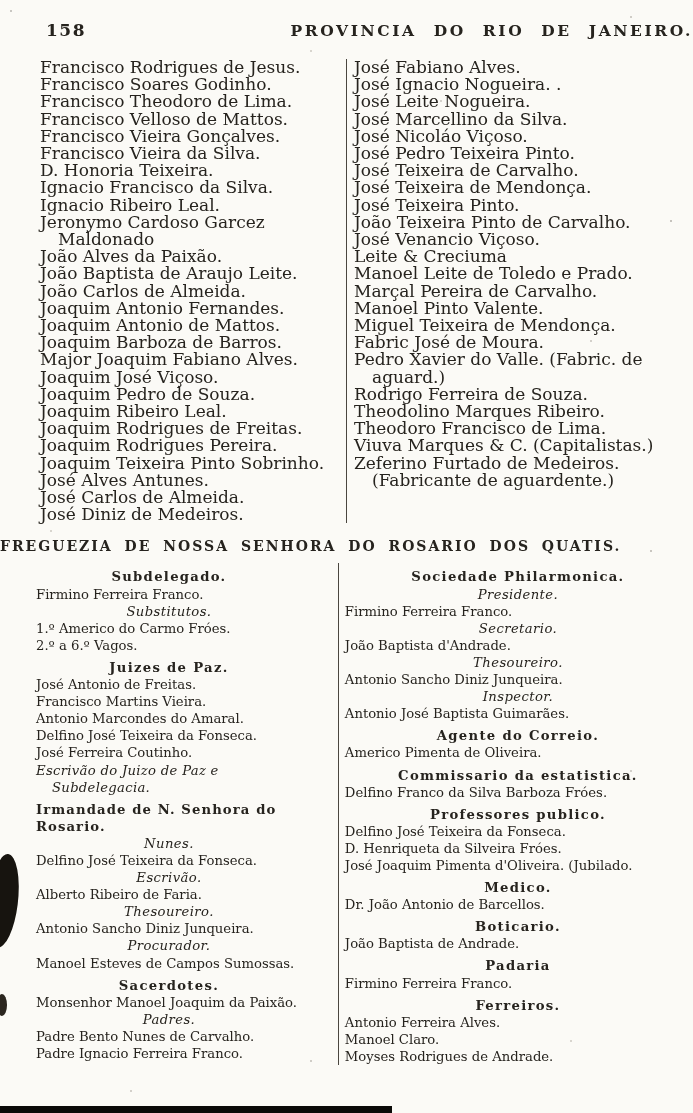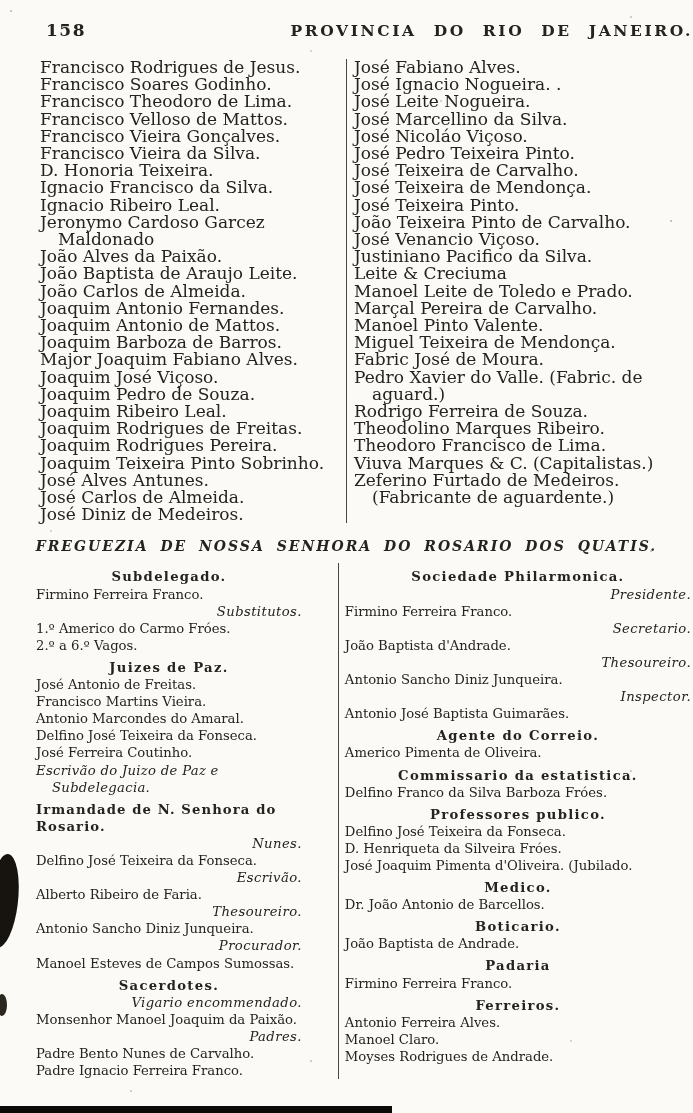--- a/index.html
+++ b/index.html
@@ -20,30 +20,30 @@
   header{position:relative;height:34px;padding-top:21px;}
   .pagenum{position:absolute;left:46px;top:20px;font-weight:700;font-size:17px;letter-spacing:1.5px;}
   .title{margin:0;text-align:right;font-size:15.5px;font-weight:700;letter-spacing:2.6px;word-spacing:9px;padding-left:36px;white-space:nowrap;}
 
   .directory{display:flex;margin-top:4px;}
   .directory .col{box-sizing:border-box;font-size:17px;line-height:17.2px;}
   .directory .col.left{width:346px;padding-left:40px;padding-right:4px;}
   .directory .col.right{width:347px;border-left:1.4px solid #4a463f;padding-left:7px;padding-right:6px;}
   .entry{padding-left:18px;text-indent:-18px;}
 
-  .freguezia-title{text-align:center;font-size:14px;font-weight:700;letter-spacing:2px;word-spacing:5px;margin:15px 0 9px;white-space:nowrap;font-style:italic;}
+  .freguezia-title{text-align:left;font-size:14px;font-weight:700;letter-spacing:2px;word-spacing:5px;margin:15px 0 9px;white-space:nowrap;}
 
   .freguezia{display:flex;gap:28px;}
   .freguezia .col{box-sizing:border-box;font-size:13.2px;line-height:17.1px;}
   .freguezia .col.left{width:352px;padding-left:36px;padding-right:8px;}
   .freguezia .col.right{width:410px;border-left:1.4px solid #4a463f;padding-left:6px;padding-right:2px;}
   .line{padding-left:16px;text-indent:-16px;}
   .line.head-bold{font-weight:700;text-align:center;letter-spacing:1.3px;margin-top:5px;padding-left:0;text-indent:0;}
   .line.head-bold-left{font-weight:700;letter-spacing:1.1px;margin-top:5px;padding-left:0;text-indent:0;}
-  .line.head-italic{font-style:italic;text-align:right;padding-left:0;text-indent:0;letter-spacing:0.4px;}
+  .line.head-italic{font-style:italic;text-align:center;padding-left:0;text-indent:0;letter-spacing:0.4px;}
   .line.name-italic{font-style:italic;letter-spacing:0.3px;}
 
   
   .ink-blob-1{position:absolute;left:-9px;top:854px;width:27px;height:94px;background:#17140f;
     border-radius:42% 58% 55% 45% / 32% 52% 48% 42%;transform:rotate(7deg);}
   .ink-blob-2{position:absolute;left:-3px;top:994px;width:10px;height:22px;background:#2b261f;border-radius:50%;}
   .bottom-bar{position:absolute;left:0;top:1106px;width:392px;height:7px;background:#0b0a08;}
 </style>
 </head>
 <body>
@@ -90,21 +90,20 @@
         <div class="entry">José Ignacio Nogueira. .</div>
         <div class="entry">José Leite Nogueira.</div>
         <div class="entry">José Marcellino da Silva.</div>
         <div class="entry">José Nicoláo Viçoso.</div>
         <div class="entry">José Pedro Teixeira Pinto.</div>
         <div class="entry">José Teixeira de Carvalho.</div>
         <div class="entry">José Teixeira de Mendonça.</div>
         <div class="entry">José Teixeira Pinto.</div>
         <div class="entry">João Teixeira Pinto de Carvalho.</div>
         <div class="entry">José Venancio Viçoso.</div>
-        <div class="entry">Justiniano Pacifico da Silva.</div>
         <div class="entry">Leite &amp; Creciuma</div>
         <div class="entry">Manoel Leite de Toledo e Prado.</div>
         <div class="entry">Marçal Pereira de Carvalho.</div>
         <div class="entry">Manoel Pinto Valente.</div>
         <div class="entry">Miguel Teixeira de Mendonça.</div>
         <div class="entry">Fabric José de Moura.</div>
         <div class="entry">Pedro Xavier do Valle. (Fabric. de aguard.)</div>
         <div class="entry">Rodrigo Ferreira de Souza.</div>
         <div class="entry">Theodolino Marques Ribeiro.</div>
         <div class="entry">Theodoro Francisco de Lima.</div>
@@ -132,21 +131,20 @@
         <div class="line head-bold-left">Irmandade de N. Senhora do Rosario.</div>
         <div class="line head-italic">Nunes.</div>
         <div class="line name">Delfino José Teixeira da Fonseca.</div>
         <div class="line head-italic">Escrivão.</div>
         <div class="line name">Alberto Ribeiro de Faria.</div>
         <div class="line head-italic">Thesoureiro.</div>
         <div class="line name">Antonio Sancho Diniz Junqueira.</div>
         <div class="line head-italic">Procurador.</div>
         <div class="line name">Manoel Esteves de Campos Sumossas.</div>
         <div class="line head-bold">Sacerdotes.</div>
-        <div class="line head-italic">Vigario encommendado.</div>
         <div class="line name">Monsenhor Manoel Joaquim da Paixão.</div>
         <div class="line head-italic">Padres.</div>
         <div class="line name">Padre Bento Nunes de Carvalho.</div>
         <div class="line name">Padre Ignacio Ferreira Franco.</div>
       </div>
     <div class="col right">
         <div class="line head-bold">Sociedade Philarmonica.</div>
         <div class="line head-italic">Presidente.</div>
         <div class="line name">Firmino Ferreira Franco.</div>
         <div class="line head-italic">Secretario.</div>

